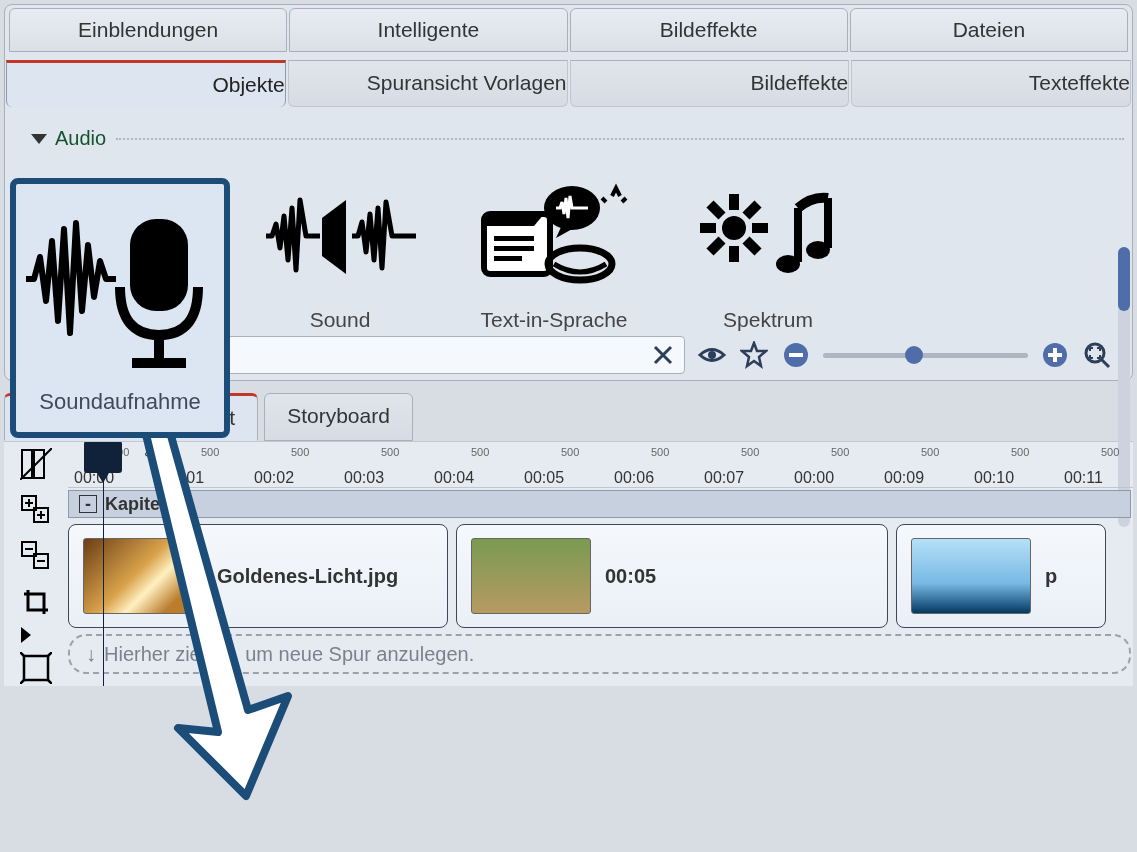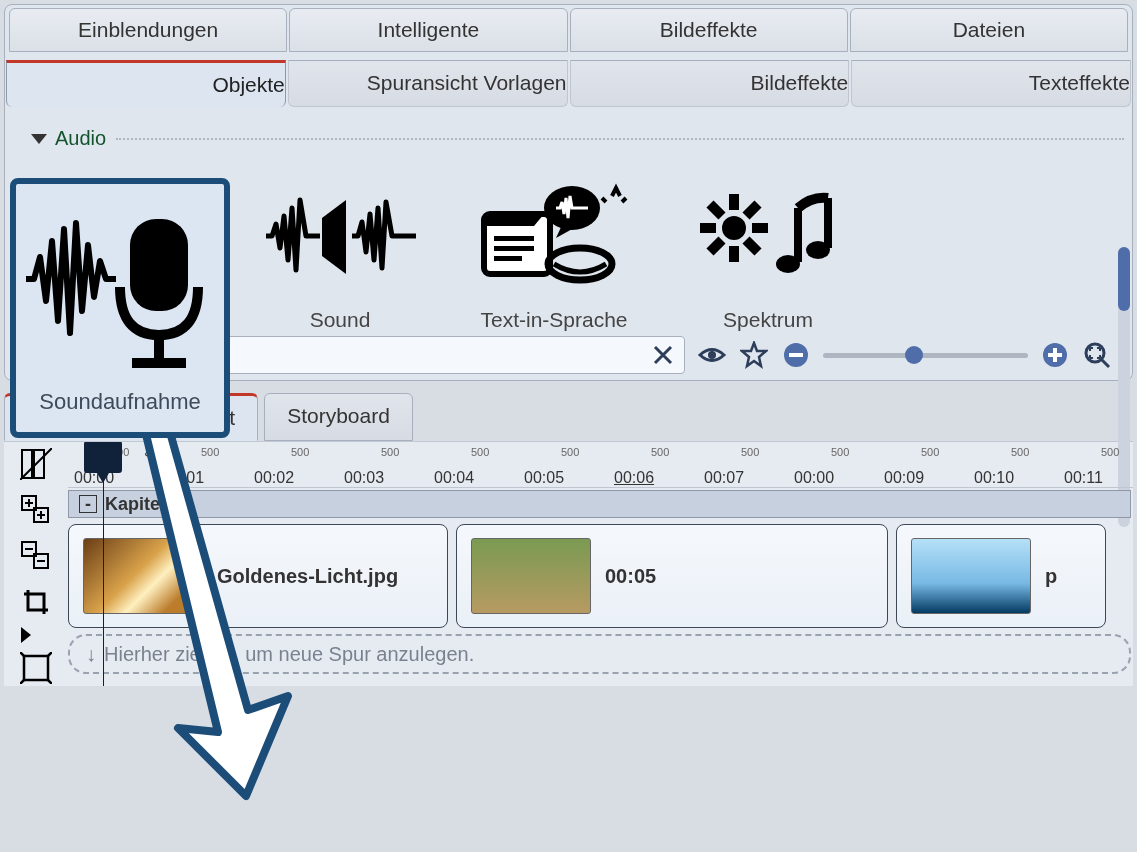--- a/index.html
+++ b/index.html
@@ -306,21 +306,21 @@
           <div class="seg" style="left: 96px;">00:01</div>
           <div class="subseg" style="left: 133px;">500</div>
           <div class="seg" style="left: 186px;">00:02</div>
           <div class="subseg" style="left: 223px;">500</div>
           <div class="seg" style="left: 276px;">00:03</div>
           <div class="subseg" style="left: 313px;">500</div>
           <div class="seg" style="left: 366px;">00:04</div>
           <div class="subseg" style="left: 403px;">500</div>
           <div class="seg" style="left: 456px;">00:05</div>
           <div class="subseg" style="left: 493px;">500</div>
-          <div class="seg" style="left: 546px; text-decoration: underline;">00:06</div>
+          <div class="seg" style="left: 546px;">00:06</div>
           <div class="subseg" style="left: 583px;">500</div>
           <div class="seg" style="left: 636px;">00:07</div>
           <div class="subseg" style="left: 673px;">500</div>
           <div class="seg" style="left: 726px;">00:00</div>
           <div class="subseg" style="left: 763px;">500</div>
           <div class="seg" style="left: 816px;">00:09</div>
           <div class="subseg" style="left: 853px;">500</div>
           <div class="seg" style="left: 906px;">00:10</div>
           <div class="subseg" style="left: 943px;">500</div>
           <div class="seg" style="left: 996px;">00:11</div>

